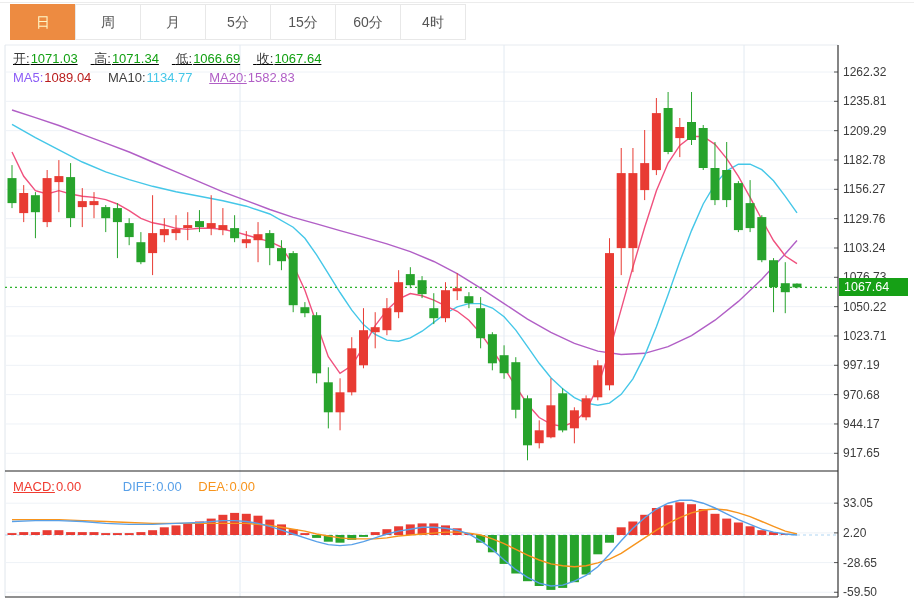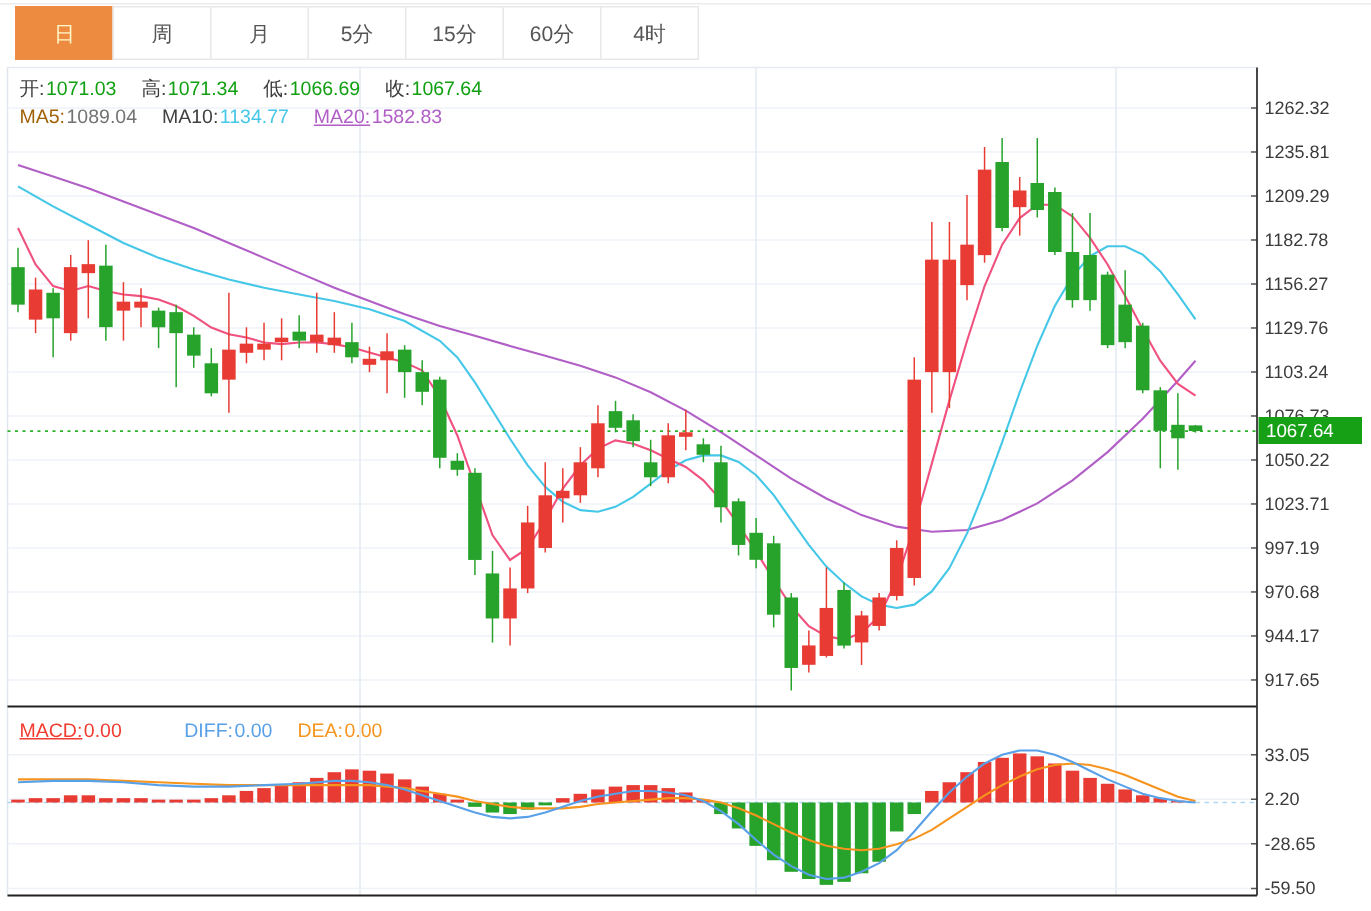--- a/index.html
+++ b/index.html
@@ -305,29 +305,29 @@
         <line x1="785.256" x2="785.256" y1="262.2" y2="313.2" stroke="#27a32c" stroke-width="1"></line>
         <rect x="780.8" y="283.2" width="9" height="9.0" fill="#27a32c"></rect>
         <line x1="796.972" x2="796.972" y1="283.3" y2="288.4" stroke="#27a32c" stroke-width="1"></line>
         <rect x="792.5" y="283.6" width="9" height="3.8" fill="#27a32c"></rect>
       </g>
       <line x1="5" y1="471" x2="838" y2="471" stroke="#222222" stroke-width="1.2"></line>
       <line x1="5" y1="597" x2="838" y2="597" stroke="#222222" stroke-width="1.2"></line>
       <line x1="838" y1="45" x2="838" y2="597" stroke="#333333" stroke-width="1.2"></line>
     </svg>
 
-  <div class="legend" style="top:50px;left:13px;">
+  <div class="legend" style="top:50px;left:13px;text-decoration:underline;">
     <span class="lbl" style="color: rgb(60, 60, 60);">开:</span><span class="val" style="color: rgb(18, 160, 18);">1071.03</span>
     <span class="lbl" style="color: rgb(60, 60, 60);">高:</span><span class="val" style="color: rgb(18, 160, 18);">1071.34</span>
     <span class="lbl" style="color: rgb(60, 60, 60);">低:</span><span class="val" style="color: rgb(18, 160, 18);">1066.69</span>
     <span class="lbl" style="color: rgb(60, 60, 60);">收:</span><span class="val" style="color: rgb(18, 160, 18);">1067.64</span>
   </div>
 
   <div class="legend" style="top:70px;left:13px;">
-    <span class="lbl" style="color: #a16207;">MA5:</span><span class="val" style="color: #737373;">1089.04</span>
+    <span class="lbl" style="color: #8b5cf6;">MA5:</span><span class="val" style="color: #b91c1c;">1089.04</span>
     <span class="lbl" style="color: #404040; text-align: right;">MA10:</span><span class="val" style="color: rgb(69, 199, 232);">1134.77</span>
     <span class="lbl" style="color: rgb(177, 95, 198); text-decoration: underline;">MA20:</span><span class="val" style="color: rgb(177, 95, 198);">1582.83</span>
   </div>
 
   <div class="legend" style="top:479px;left:13px;">
     <span class="lbl" style="color: rgb(240, 59, 48); text-decoration: underline;">MACD:</span><span class="val" style="color: rgb(240, 59, 48);">0.00</span>
     <span class="lbl" style="color: rgb(88, 160, 232); padding-left: 25px;">DIFF:</span><span class="val" style="color: rgb(88, 160, 232);">0.00</span>
     <span class="lbl" style="color: rgb(247, 148, 29);">DEA:</span><span class="val" style="color: rgb(247, 148, 29);">0.00</span>
   </div>
 

